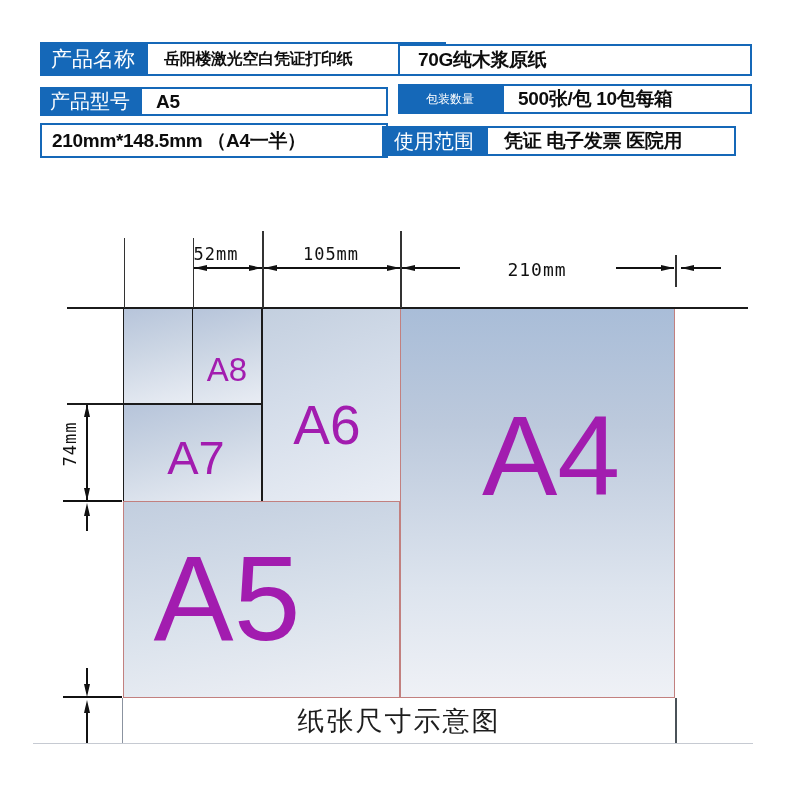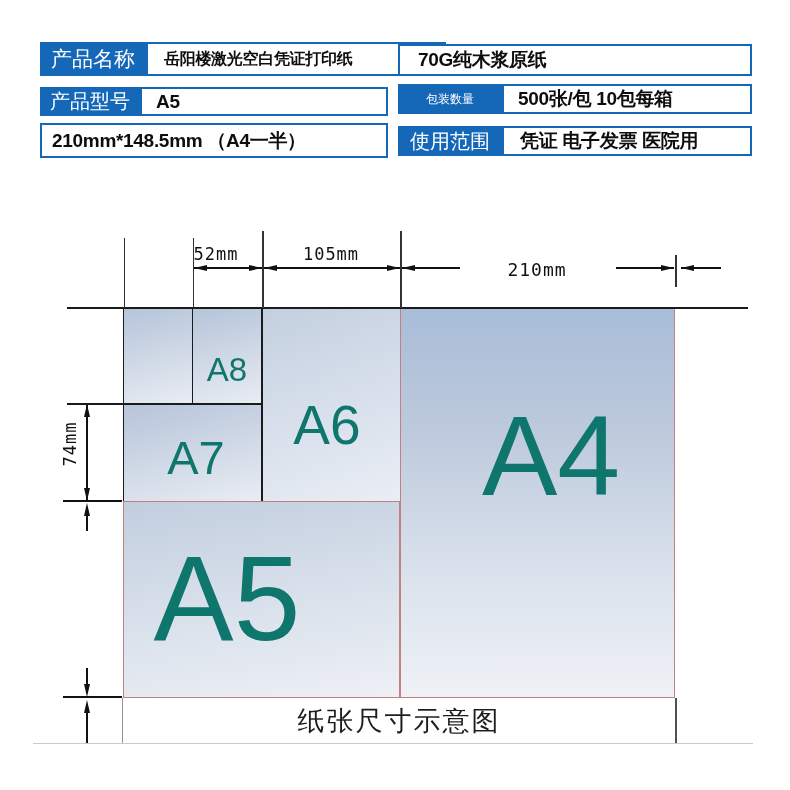--- a/index.html
+++ b/index.html
@@ -33,21 +33,21 @@
     font-size:17px;color:#111;letter-spacing:1px;white-space:nowrap;
   }
   .dim-label.rot{transform:translate(-50%,-50%) rotate(-90deg);}
   .paper{position:absolute;box-sizing:border-box;}
   .fillA{background:linear-gradient(165deg,#b6c4da 0%,#ccd6e4 45%,#e9edf4 100%);}
   .fillB{background:linear-gradient(160deg,#c3cfdf 0%,#d3dce9 40%,#eaeef5 100%);}
   .fillC{background:linear-gradient(170deg,#c2cedf 0%,#dae2ec 55%,#eef0f5 100%);}
   .fillD{background:linear-gradient(180deg,#a9bdd8 0%,#bcc9dc 30%,#dde4ee 72%,#eff1f6 100%);}
   .red-border{border:1px solid var(--paper_border,#c2807f);}
   .plabel{
-    position:absolute;transform:translate(-50%,-50%);color:#0f766e;line-height:1;
+    position:absolute;transform:translate(-50%,-50%);color:#a21caf;line-height:1;
     white-space:nowrap;font-family:"Liberation Sans","DejaVu Sans",sans-serif;
   }
   .caption-bar{
     position:absolute;left:122px;top:698px;width:555px;height:46px;box-sizing:border-box;
     border-left:1px solid #8b93a0;border-right:2px solid #4a5258;
     display:flex;align-items:center;justify-content:center;
   }
   .caption-text{font-size:27px;color:#1d1d1d;letter-spacing:2px;white-space:nowrap;}
   .bottom-rule{position:absolute;background:var(--bottom_rule,#c6cad2);}
 </style>
@@ -74,21 +74,21 @@
 
     <div class="spec-row" style="left:398px;top:44px;width:354px;height:32px;">
       <div class="spec-value" style="font-size:19px;padding-left:18px;">70G纯木浆原纸</div>
     </div>
 
     <div class="spec-row" style="left:398px;top:84px;width:354px;height:30px;">
       <div class="spec-label" style="width:104px;font-size:12px;">包装数量</div>
       <div class="spec-value" style="font-size:19px;padding-left:14px;">500张/包 10包每箱</div>
     </div>
 
-    <div class="spec-row" style="left:398px;top:126px;width:354px;height:30px;">
+    <div class="spec-row" style="left:382px;top:126px;width:354px;height:30px;">
       <div class="spec-label" style="width:104px;font-size:20px;">使用范围</div>
       <div class="spec-value" style="font-size:19px;padding-left:16px;">凭证 电子发票 医院用</div>
     </div>
 
   </section>
 
   <section>
 
     <div class="paper fillA" style="left:123px;top:308px;width:69px;height:96px;"></div>
     <div class="paper fillA" style="left:192px;top:308px;width:70px;height:96px;"></div>

